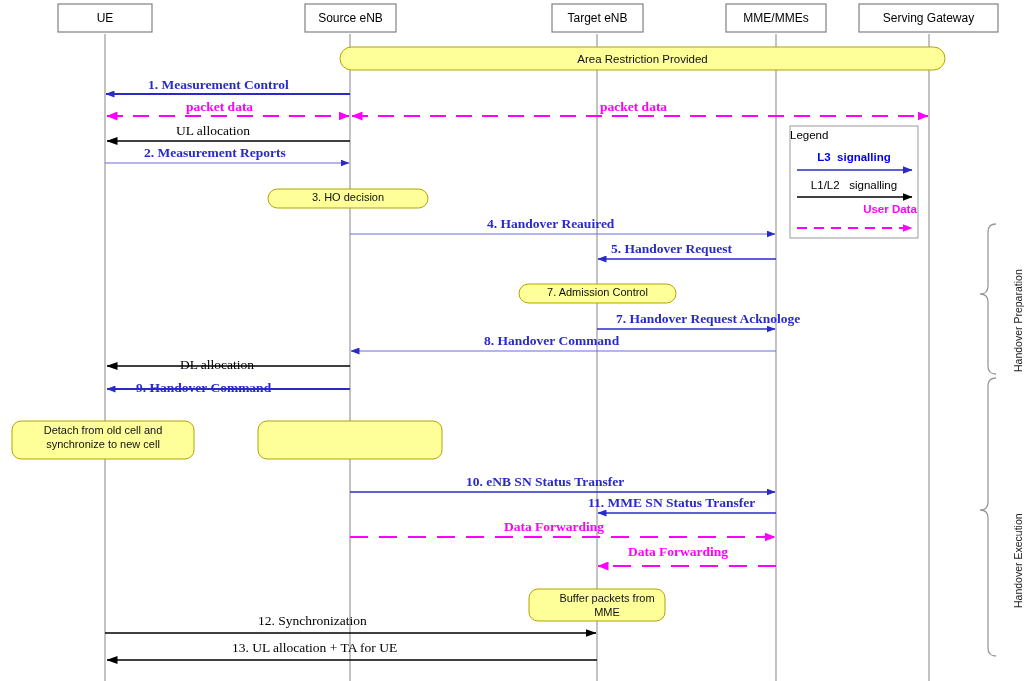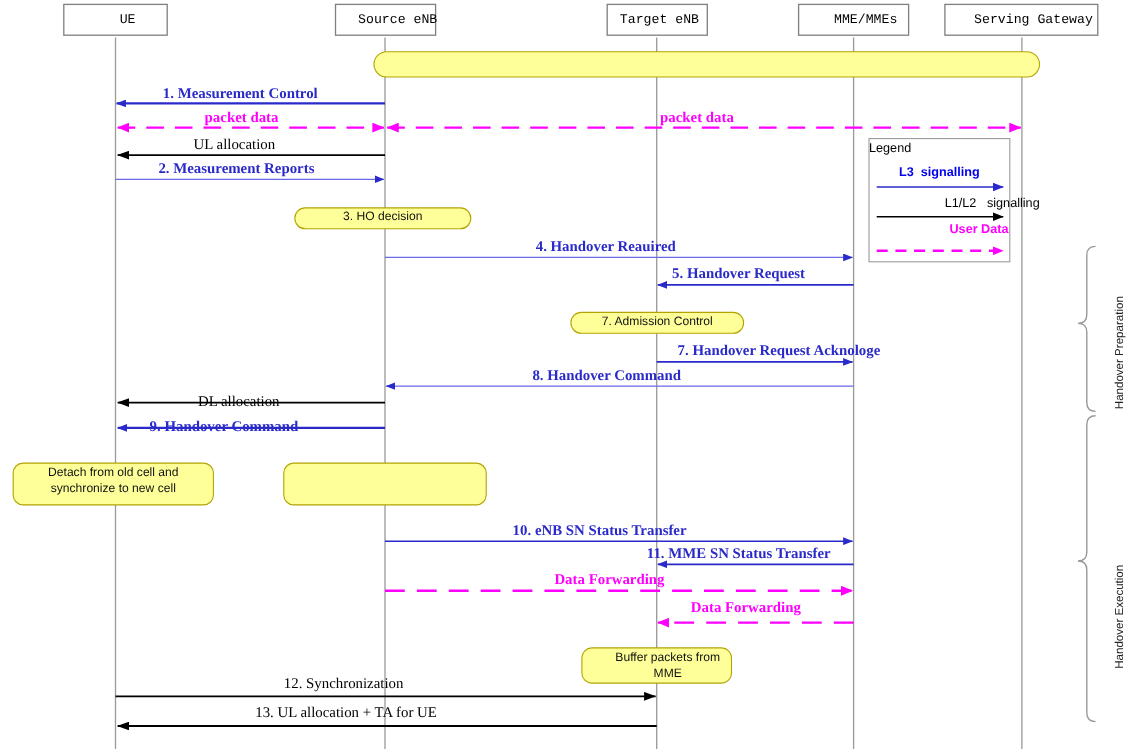--- a/index.html
+++ b/index.html
@@ -1,29 +1,29 @@
 <!DOCTYPE html>
 <html><head>
 <meta charset="utf-8">
 <style>
   html,body{margin:0;padding:0;background:#ffffff;}
   body{font-family:"Liberation Sans", sans-serif;}
   #canvas{position:relative;width:1024px;height:681px;background:#ffffff;overflow:hidden;}
   svg#diagram{position:absolute;left:0;top:0;width:1024px;height:681px;}
   .lbl{position:absolute;white-space:pre;line-height:1.1;}
-  .actor-name{font-family:Liberation Mono, monospace;font-size:12px;color:#000;
-     position:absolute;text-align:center;margin-left:11px;}
+  .actor-name{font-family:Liberation Sans, sans-serif;font-size:12px;color:#000;
+     position:absolute;text-align:center;}
   .msg-blue{color:#2a2aca;font-family:"Liberation Serif", serif;font-weight:bold;font-size:13.5px;}
   .msg-black{color:#000000;font-family:"Liberation Serif", serif;font-size:13.5px;}
   .msg-magenta{color:#ff00ff;font-family:"Liberation Serif", serif;font-weight:bold;font-size:13.5px;}
   .note-txt{font-family:"Liberation Sans", sans-serif;font-size:11px;color:#111;text-align:center;
      position:absolute;line-height:1.25;}
   .legend-title{font-family:"Liberation Sans", sans-serif;font-size:11.5px;color:#000;}
   .legend-blue{font-family:"Liberation Sans", sans-serif;font-size:11.5px;color:#0000ee;font-weight:bold;}
-  .legend-black{font-family:"Liberation Sans", sans-serif;font-size:11.5px;color:#000;margin-left:48px;}
+  .legend-black{font-family:"Liberation Sans", sans-serif;font-size:11.5px;color:#000;}
   .legend-magenta{font-family:"Liberation Sans", sans-serif;font-size:11.5px;color:#ff00ff;font-weight:bold;padding-left:36px;}
   .brace-label{position:absolute;font-family:"Liberation Sans", sans-serif;font-size:10.5px;color:#222;
      transform-origin:0 0;transform:rotate(-90deg);white-space:nowrap;}
 </style>
 </head>
 <body>
 
 <div id="canvas">
 
   <svg id="diagram" viewBox="0 0 1024 681">
@@ -129,24 +129,25 @@
     </g>
 
     <g fill="none" stroke="#9a9a9a" stroke-width="1.3">
       <path d="M996,224 q-8,0 -8,8 L988,286 q0,8 -8,8 q8,0 8,8 L988,366 q0,8 8,8"></path>
       <path d="M996,378 q-8,0 -8,8 L988,502 q0,8 -8,8 q8,0 8,8 L988,648 q0,8 8,8"></path>
     </g>
   </svg>
 
   <div class="actor-name" style="left:58px;top:11px;width:94px;">UE</div>
   <div class="actor-name" style="left:305px;top:11px;width:91px;">Source eNB</div>
-  <div class="actor-name" style="left:528px;top:11px;width:91px;padding-left:15px;">Target eNB</div>
+  <div class="actor-name" style="left:552px;top:11px;width:91px;">Target eNB</div>
   <div class="actor-name" style="left:726px;top:11px;width:100px;">MME/MMEs</div>
   <div class="actor-name" style="left:859px;top:11px;width:139px;">Serving Gateway</div>
 
+  <div class="note-txt" style="left:340px;top:52px;width:605px;font-size:11.5px;">Area Restriction Provided</div>
 
   <div class="lbl msg-blue" style="left:148px;top:78px;">1. Measurement Control</div>
 
   <div class="lbl msg-magenta" style="left:186px;top:100px;">packet data</div>
 
   <div class="lbl msg-magenta" style="left:600px;top:100px;">packet data</div>
 
   <div class="lbl msg-black" style="left:176px;top:124px;">UL allocation</div>
 
   <div class="lbl msg-blue" style="left:144px;top:146px;">2. Measurement Reports</div>

